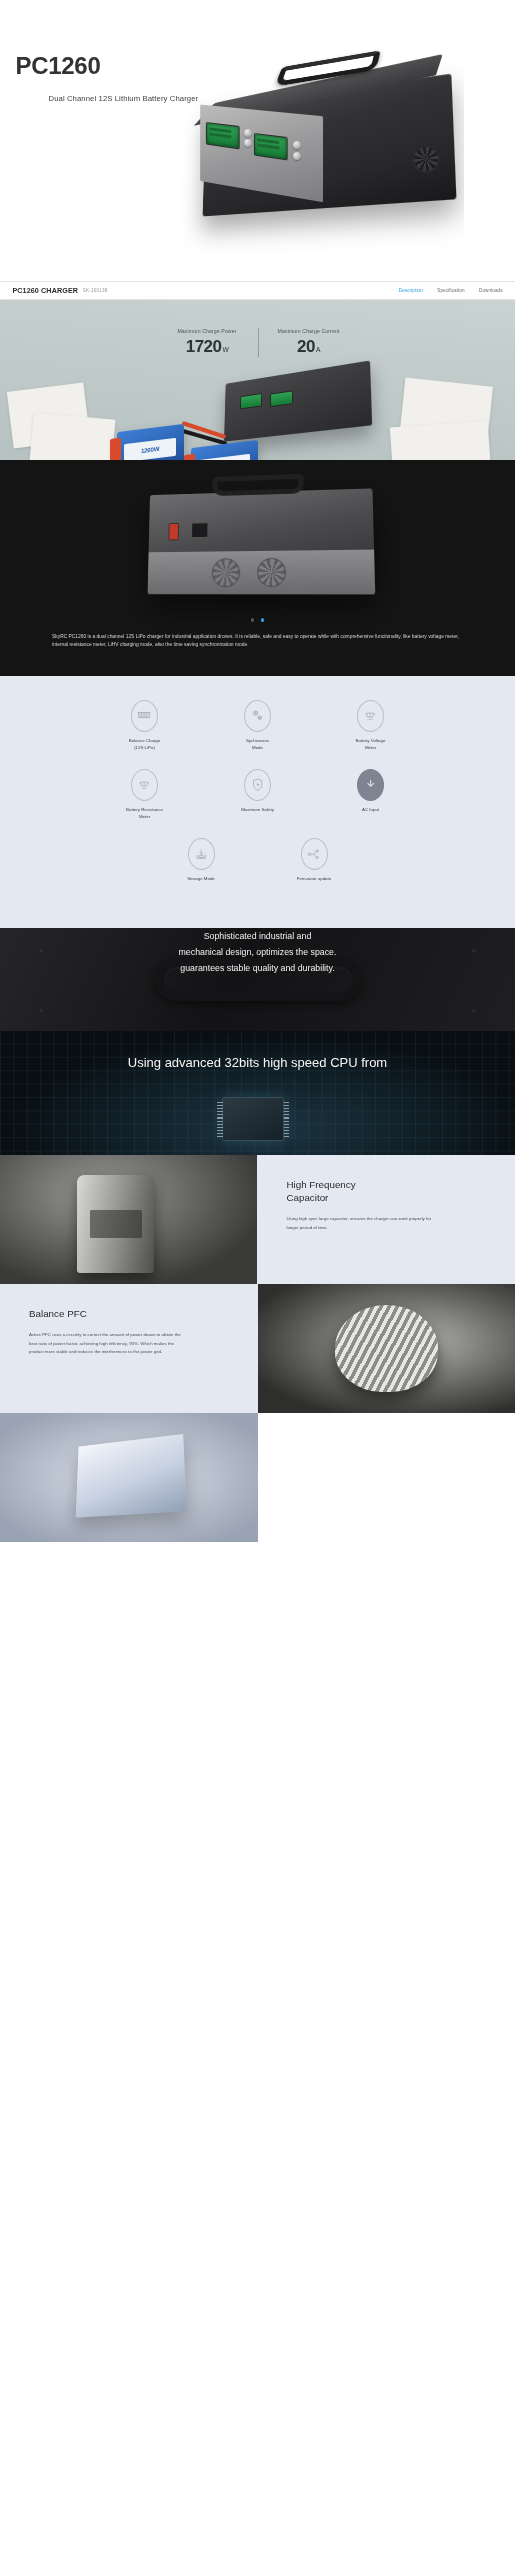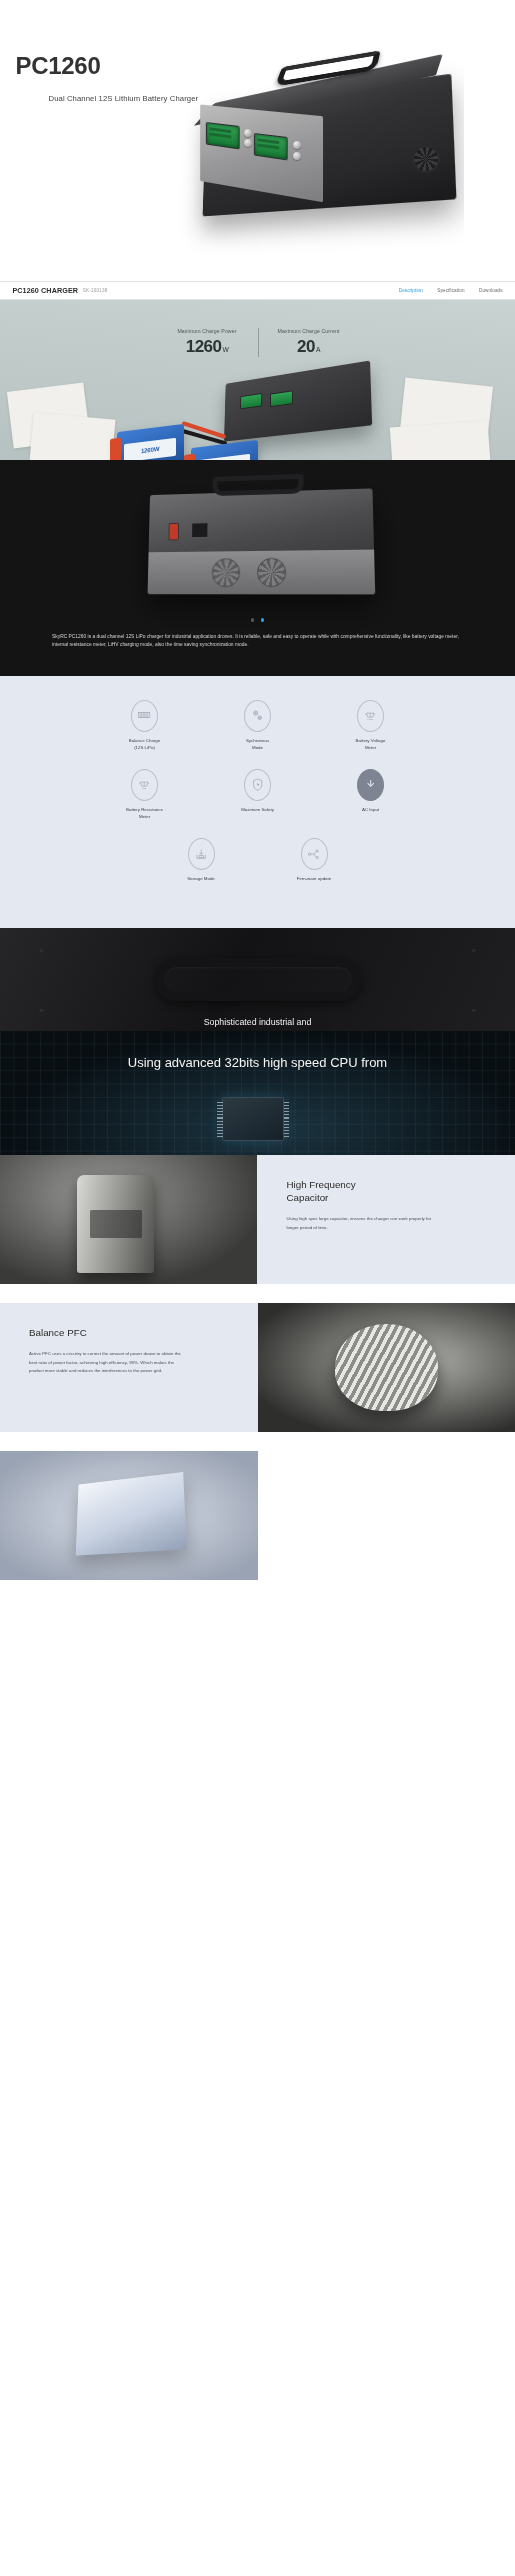--- a/index.html
+++ b/index.html
@@ -129,21 +129,21 @@
     display:flex; align-items:center; justify-content:center; color:#8d93a0;
   }
   .icon-circle.filled { background:#7e8491; border-color:#7e8491; color:#e4e8f1; }
   .icon-label { font-size:4.4px; line-height:1.55; color:#3b3f47; }
 
   
   .quote-banner {
     position:relative; width:515px; height:103px; overflow:hidden;
     background:#1b1b1d;
     background-image:linear-gradient(115deg,#262628 0%,#131315 45%,#1f1f21 100%);
-    display:flex; align-items:flex-end; justify-content:center;
+    display:flex; align-items:flex-start; justify-content:center;
   }
   .quote-banner .plate { position:absolute; inset:0;
     background-image:
       radial-gradient(circle at 8% 22%, rgba(255,255,255,.06) 0 1.5px, transparent 2.1px),
       radial-gradient(circle at 92% 22%, rgba(255,255,255,.06) 0 1.5px, transparent 2.1px),
       radial-gradient(circle at 8% 80%, rgba(255,255,255,.06) 0 1.5px, transparent 2.1px),
       radial-gradient(circle at 92% 80%, rgba(255,255,255,.06) 0 1.5px, transparent 2.1px);
   }
   .quote-banner .grip {
     position:absolute; left:155px; top:30px; width:206px; height:43px;
@@ -169,21 +169,21 @@
     box-shadow:0 0 13.4px rgba(60,120,150,.35);
   }
   .cpu-chip::before, .cpu-chip::after {
     content:""; position:absolute; left:-5.7px; top:4.1px; width:5.2px; height:36px;
     background:repeating-linear-gradient(180deg,#8d9aa2 0 1px, transparent 1px 3.1px);
   }
   .cpu-chip::after { left:auto; right:-5.7px; }
   .cpu-text { position:relative; z-index:3; margin-top:21.6px; width:422px; text-align:center; font-size:13px; line-height:1.75; color:#f5f5f5; }
 
   
-  .feat-row { display:flex; width:515px; height:148px; }
+  .feat-row { display:flex; width:515px; height:129px; }
   .feat-img { width:258px; height:129px; position:relative; overflow:hidden; background:#2a2a2c; }
   .feat-txt { width:258px; height:129px; background:#e4e8f1; padding:23px 29px 0 29px; }
   .feat-title { font-size:9.8px; line-height:1.35; color:#2b2b2b; margin-bottom:11.3px; }
   .feat-body { font-size:4.4px; line-height:1.9; color:#4a4e57; width:155px; }
 
   .img-cap {
     background:radial-gradient(ellipse at 40% 30%, #9b9b99, #3a3a38 75%);
   }
   .img-cap .can {
     position:absolute; left:77px; top:20.6px; width:77px; height:98px; border-radius:7.2px 7.2px 3.1px 3.1px;
@@ -237,21 +237,21 @@
     <span class="subnav-tab">Specification</span>
     <span class="subnav-tab">Downloads</span>
   </div>
 </nav>
 
 <section class="spec-banner">
   <div class="spec-row">
     <div class="spec-item">
       <div class="spec-label">Maximum Charge Power</div>
       <div class="spec-value">
-        <span>1260</span><span class="spec-unit">W</span>
+        <span>1720</span><span class="spec-unit">W</span>
       </div>
     </div>
     <div class="spec-item divider">
       <div class="spec-label">Maximum Charge Current</div>
       <div class="spec-value">
         <span>20</span><span class="spec-unit">A</span>
       </div>
     </div>
   </div>
 
@@ -400,20 +400,22 @@
       <div class="icon-label" style="white-space:pre-line;">Firm-ware update</div>
     </div>
   </div>
 </section>
 
 <section class="quote-banner">
   <div class="plate"></div>
   <div class="grip"></div>
   <div class="quote-text">
     <div>Sophisticated industrial and</div>
+    <div>mechanical design, optimizes the space.</div>
+    <div>guarantees stable quality and durability.</div>
   </div>
 </section>
 
 <section class="cpu-banner">
   <div class="cpu-chip"></div>
   <div class="cpu-text">
     <div>Using advanced 32bits high speed CPU from</div>
   </div>
 </section>
 

